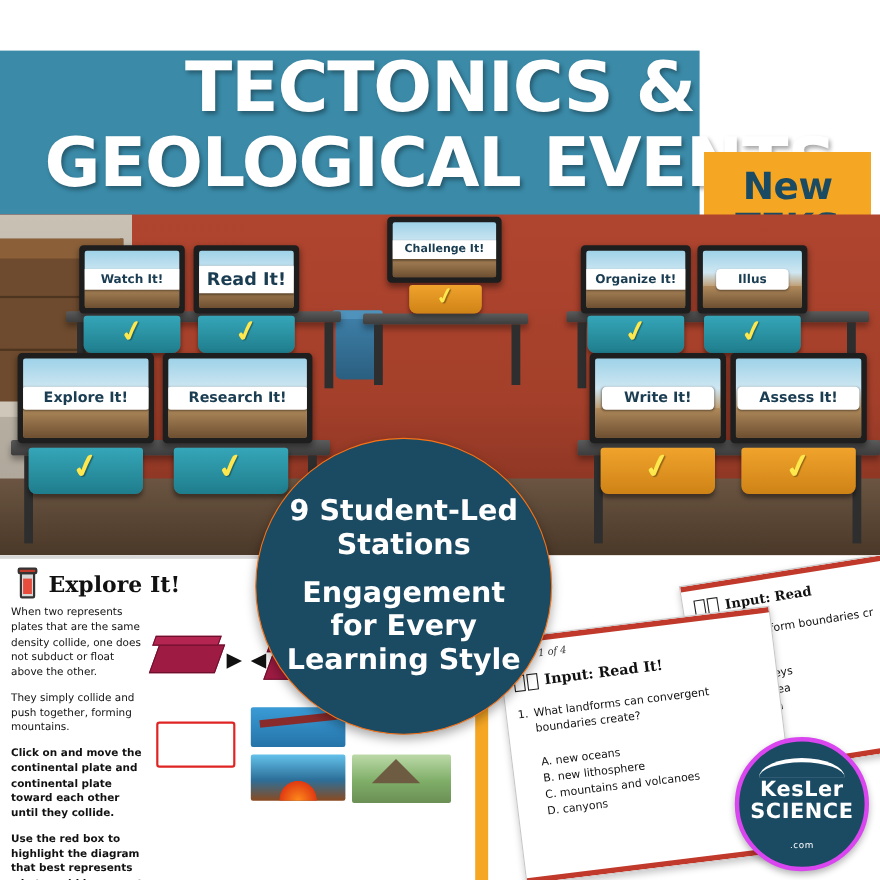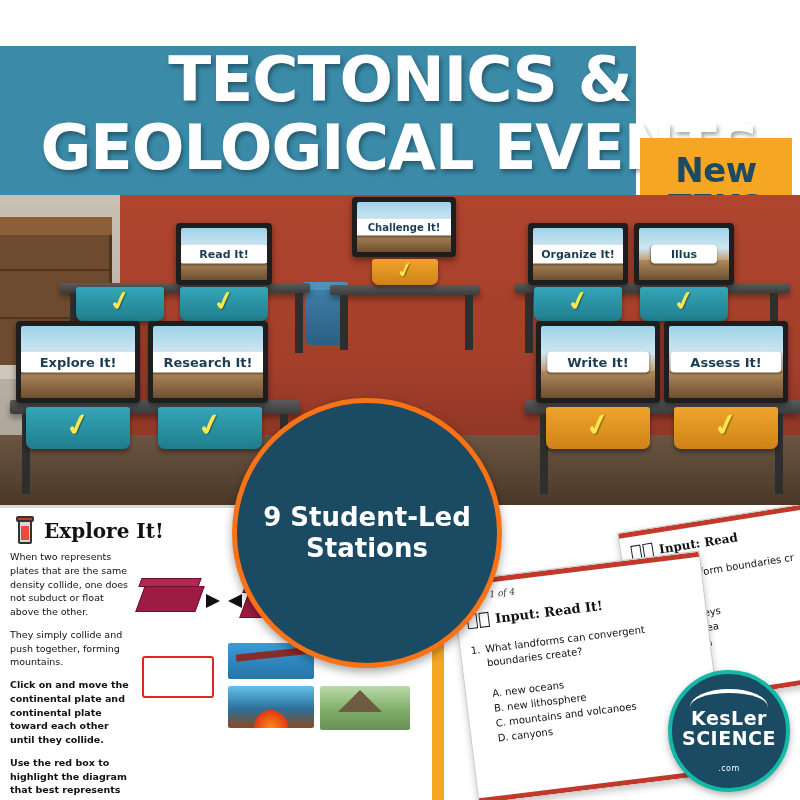--- a/index.html
+++ b/index.html
@@ -176,21 +176,21 @@
     text-shadow: 1px 1px 1px rgba(0,0,0,0.35);
   }
 
   
   .circle-badge {
     position: absolute;
     left: 232px; top: 398px;
     width: 270px; height: 270px;
     border-radius: 50%;
     background: #1b4a63;
-    border: 5px solid #f97316;
+    border: 1px solid #f97316;
     box-shadow: 0 4px 10px rgba(0,0,0,0.35);
     z-index: 30;
     display: flex;
     flex-direction: column;
     align-items: center;
     justify-content: center;
     text-align: center;
     padding: 0 22px;
   }
   .badge-l1 {
@@ -357,21 +357,21 @@
     transform: rotate(-7deg);
   }
 
   
   .logo {
     position: absolute;
     right: 10px; bottom: 8px;
     width: 122px; height: 122px;
     border-radius: 50%;
     background: #1b4a63;
-    border: 4px solid #14b8a6;
+    border: 4px solid #d946ef;
     box-shadow: 0 3px 7px rgba(0,0,0,0.3);
     z-index: 40;
     display:flex; flex-direction:column; align-items:center; justify-content:center;
   }
   .logo .swoosh {
     width: 78px; height: 18px;
     border-radius: 50%/100% 100% 0 0;
     border-top: 4px solid #ffffff;
     margin-bottom: 2px;
   }
@@ -431,27 +431,32 @@
     <div class="desk-leg" style="left:770px; top:98px; height:60px;"></div>
 
     <div class="desk" style="left:10px; top:205px; width:290px; height:14px;"></div>
     <div class="desk-leg" style="left:22px; top:219px; height:80px;"></div>
     <div class="desk-leg" style="left:280px; top:219px; height:80px;"></div>
 
     <div class="desk" style="left:525px; top:205px; width:275px; height:14px;"></div>
     <div class="desk-leg" style="left:540px; top:219px; height:80px;"></div>
     <div class="desk-leg" style="left:775px; top:219px; height:80px;"></div>
 
+    <div class="monitor" style="left:72px; top:28px; width:96px; height:62px;">
+      <div class="screen">
+          <div class="screen-label" style="font-size:11px;">Watch It!</div>
+        </div>
+    </div>
     <div class="bin teal" style="left:76px; top:92px; width:88px; height:34px;">
       <span class="check">✓</span>
     </div>
 
     <div class="monitor" style="left:176px; top:28px; width:96px; height:62px;">
       <div class="screen">
-          <div class="screen-label" style="font-size:11px;">Read It!</div>
+          <div class="screen-label" style="font-size:16px;">Read It!</div>
         </div>
     </div>
     <div class="bin teal" style="left:180px; top:92px; width:88px; height:34px;">
       <span class="check">✓</span>
     </div>
 
     <div class="monitor" style="left:352px; top:2px; width:104px; height:60px;">
       <div class="screen">
           <div class="screen-label" style="font-size:10px;">Challenge It!</div>
         </div>
@@ -480,21 +485,21 @@
 
     <div class="monitor" style="left:16px; top:126px; width:124px; height:82px;">
       <div class="screen">
           <div class="screen-label" style="font-size:13px;">Explore It!</div>
         </div>
     </div>
     <div class="bin teal" style="left:26px; top:212px; width:104px; height:42px;">
       <span class="check" style="font-size:30px">✓</span>
     </div>
 
-    <div class="monitor" style="left:148px; top:126px; width:120px; height:82px;">
+    <div class="monitor" style="left:148px; top:126px; width:136px; height:82px;">
       <div class="screen">
           <div class="screen-label" style="font-size:13px;">Research It!</div>
         </div>
     </div>
     <div class="bin teal" style="left:158px; top:212px; width:104px; height:42px;">
       <span class="check" style="font-size:30px">✓</span>
     </div>
 
     <div class="monitor" style="left:536px; top:126px; width:124px; height:82px;">
       <div class="screen">
@@ -601,20 +606,21 @@
           <div class="qcard-opt">B.  new lithosphere</div>
           <div class="qcard-opt">C.  mountains and volcanoes</div>
           <div class="qcard-opt">D.  canyons</div>
         </div>
       </div>
     </div>
   </div>
 
   <div class="circle-badge">
     <div class="badge-l1">9 Student-Led Stations</div>
+    <div class="badge-l2">Engagement for Every Learning Style</div>
   </div>
 
   <div class="logo">
     <div class="swoosh"></div>
     <div class="logo-l1">KesLer</div>
     <div class="logo-l2">SCIENCE</div>
     <div class="logo-l3">.com</div>
   </div>
 
 </div>

